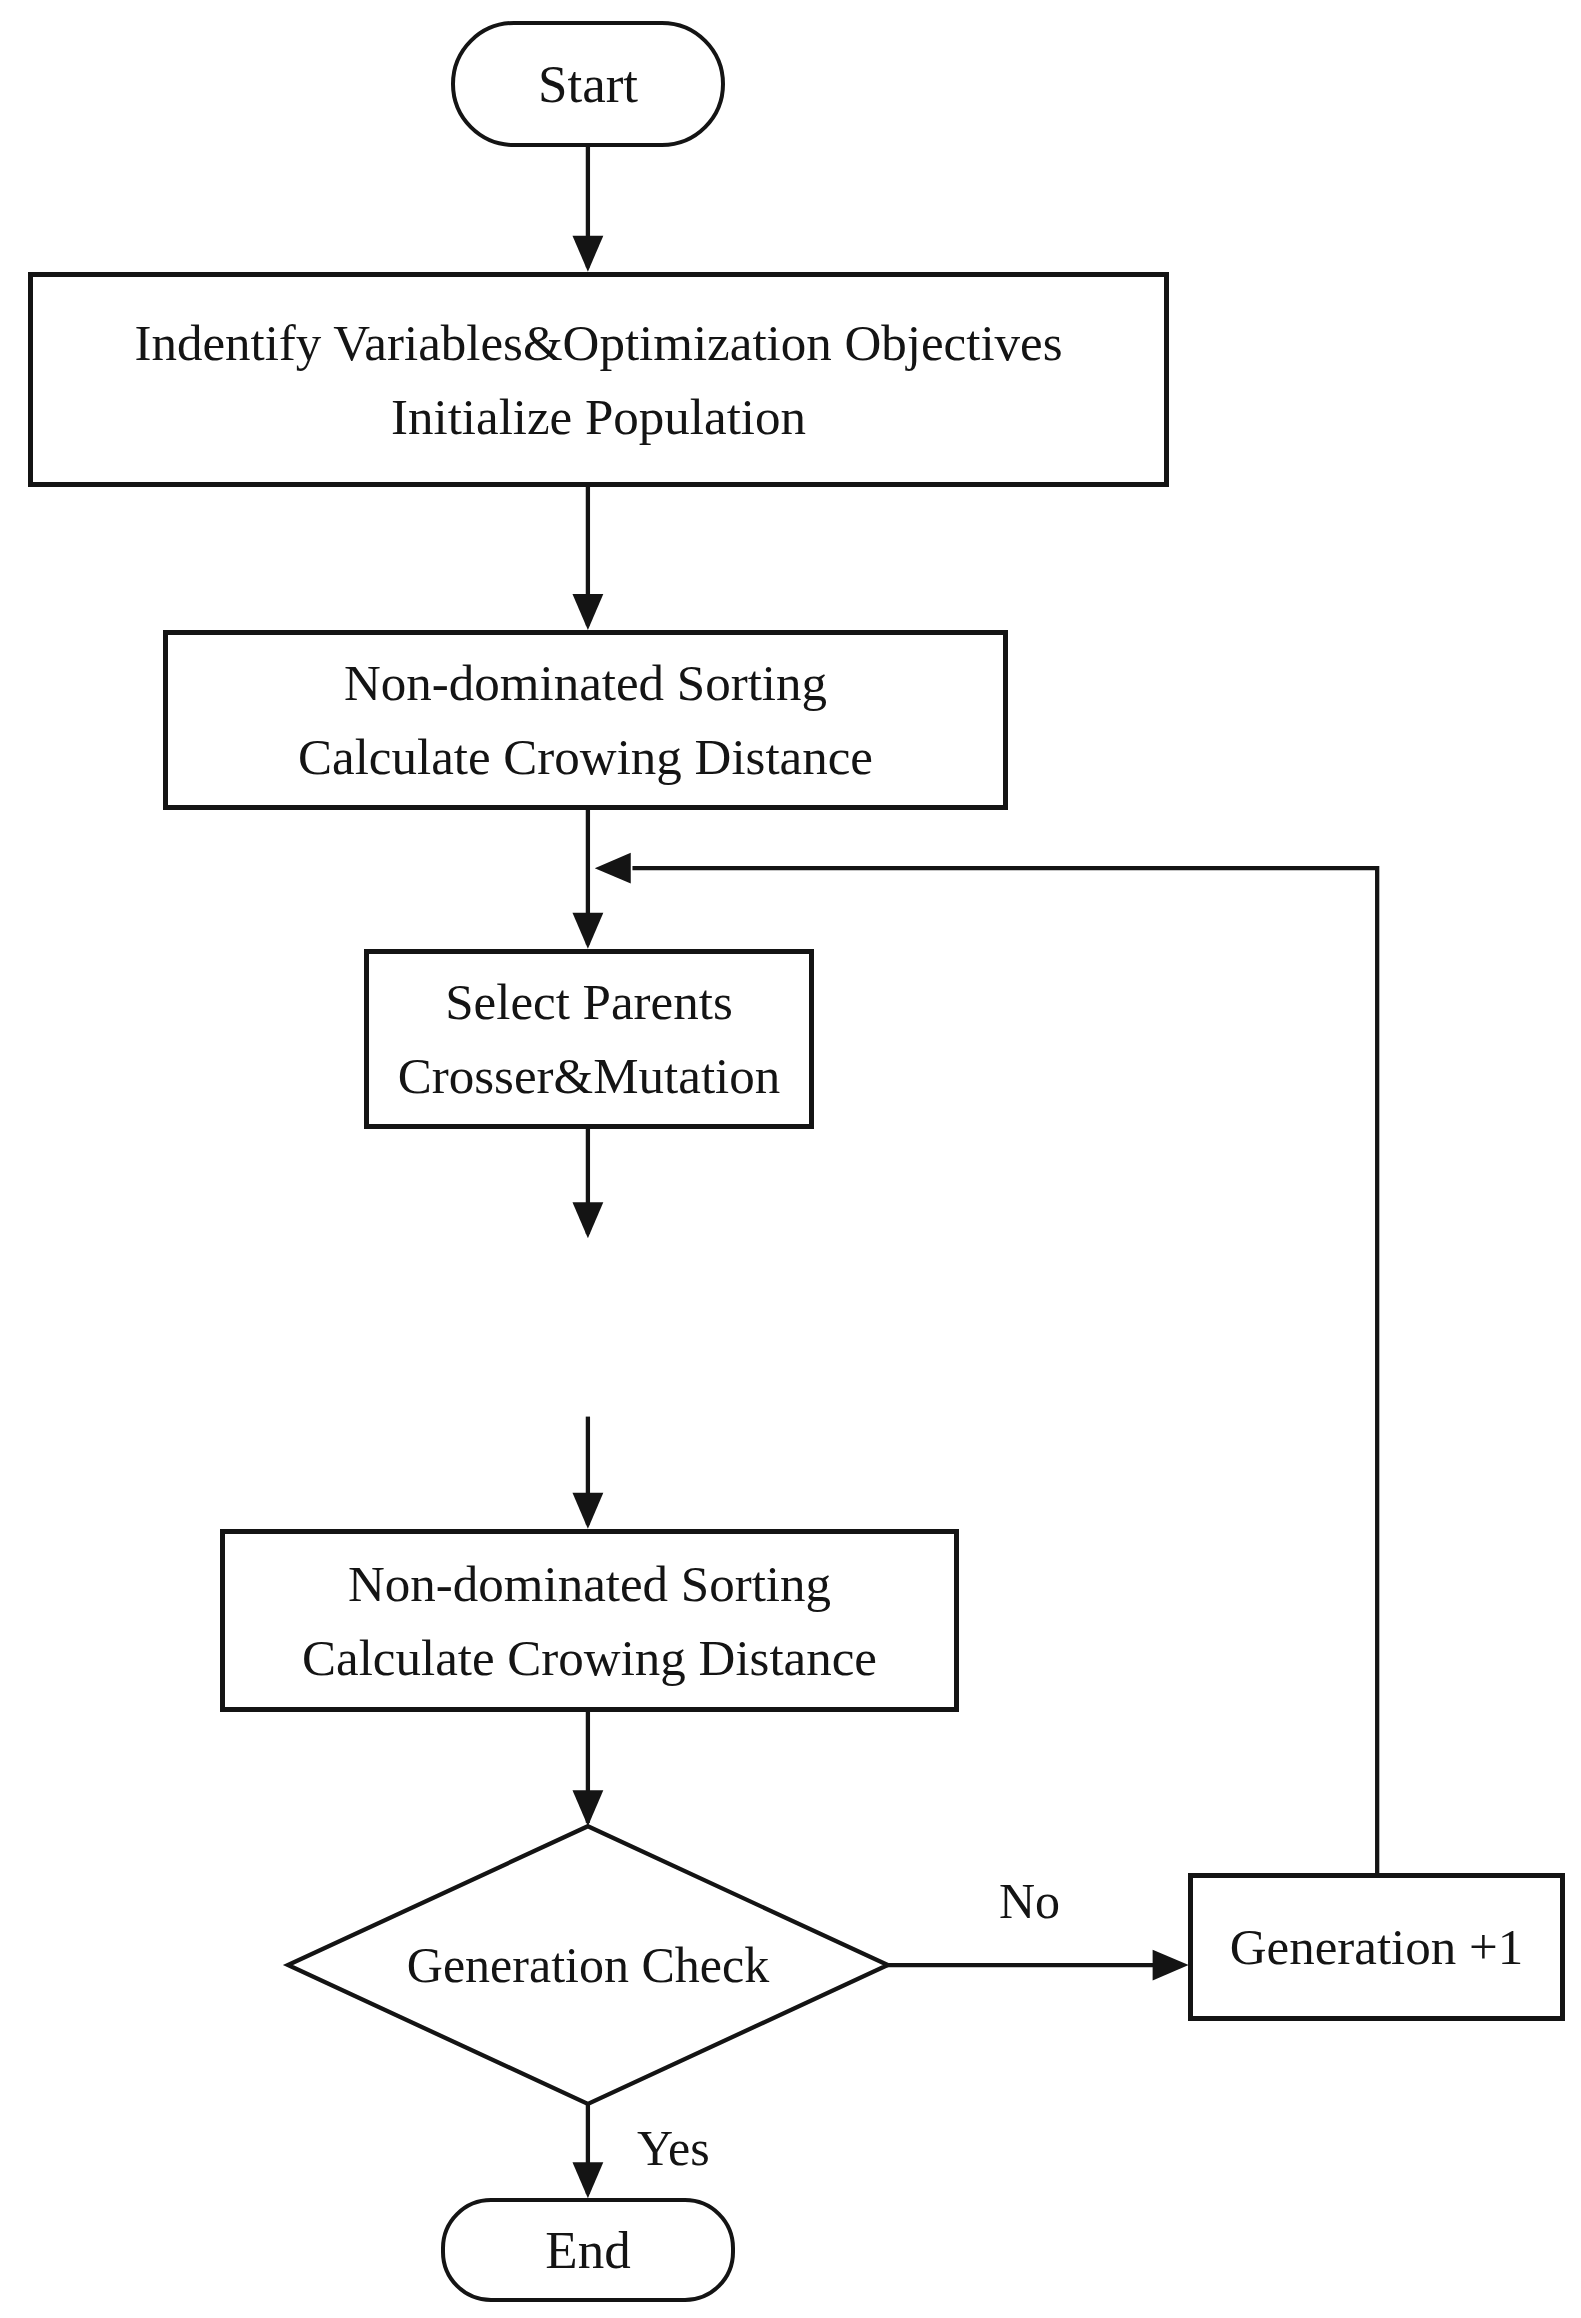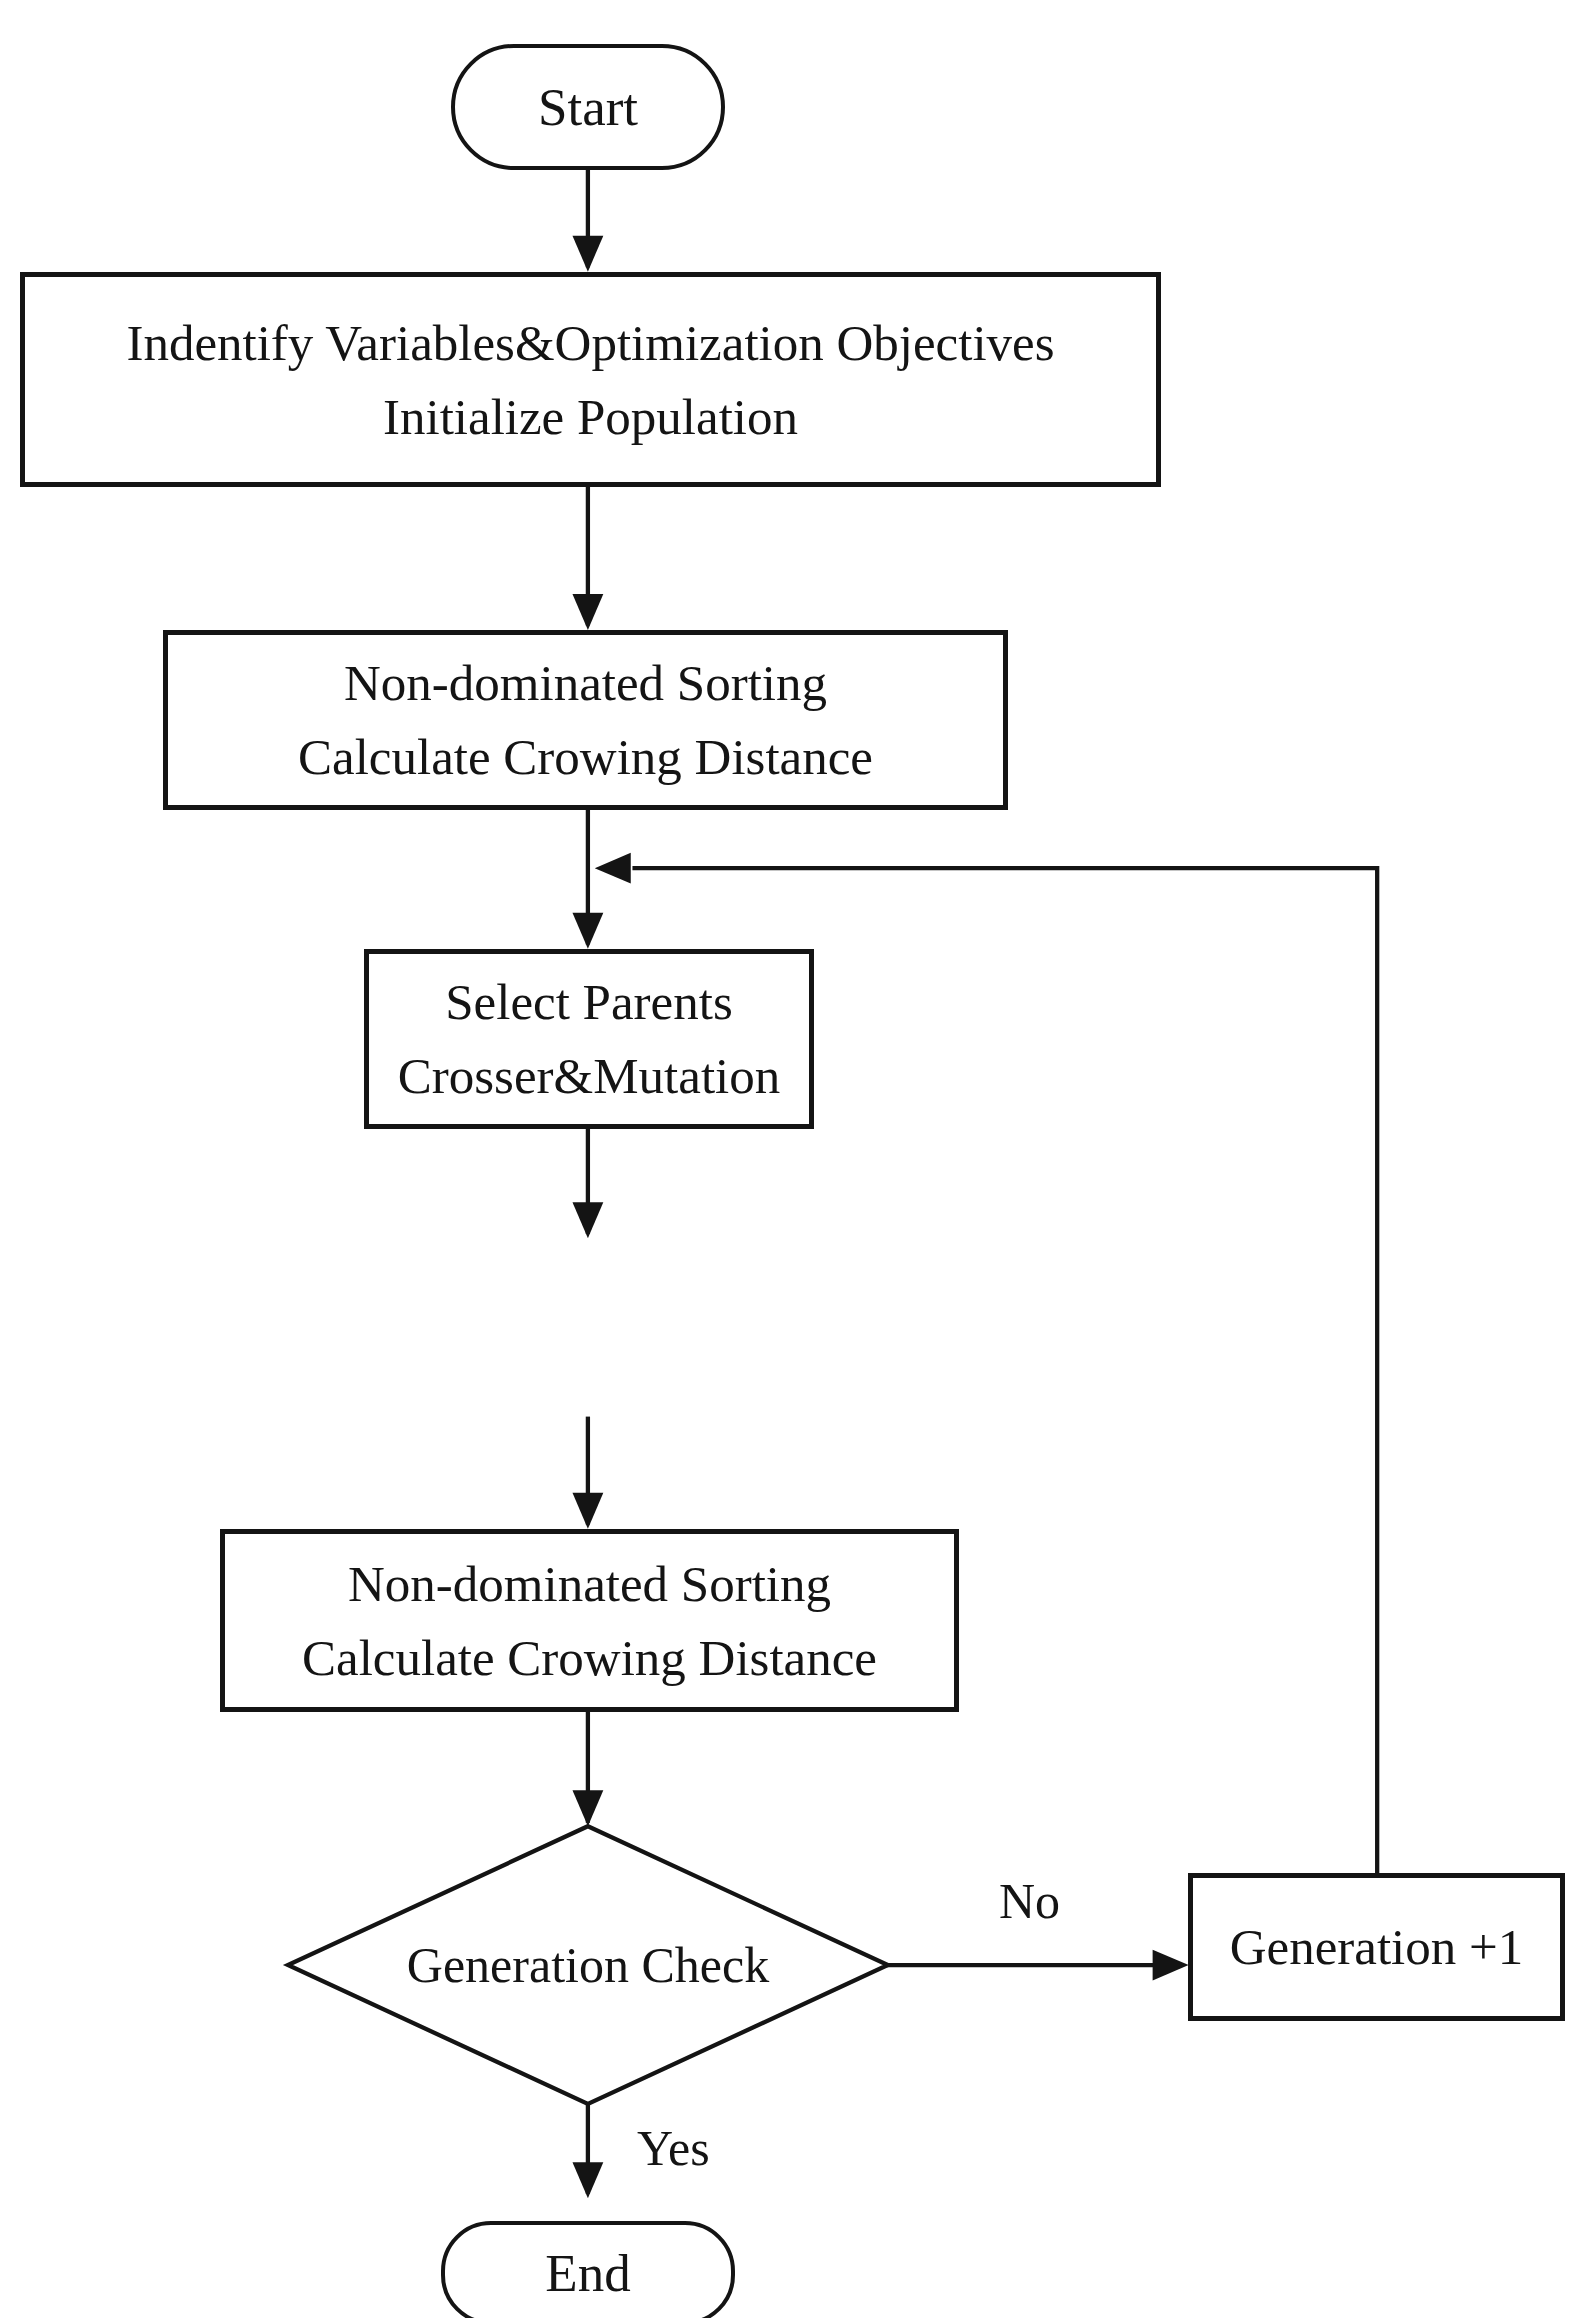--- a/index.html
+++ b/index.html
@@ -31,28 +31,27 @@
     align-items: center;
     justify-content: center;
     text-align: center;
     font-size: 51px;
     line-height: 74px;
     white-space: nowrap;
   }
   .terminator {
     border-width: 4.3px;
     font-size: 53px;
-    margin-top: 23px;
   }
   .node-start {
     left: 451px; top: 21.4px; width: 274px; height: 126px;
     border-radius: 65px;
   }
   .node-identify {
-    left: 20px; top: 272px; width: 1141px; height: 215px;
+    left: 28px; top: 272px; width: 1141px; height: 215px;
   }
   .node-sort1 {
     left: 163px; top: 630px; width: 845px; height: 180px;
   }
   .node-select {
     left: 364px; top: 949px; width: 450px; height: 180px;
   }
   .node-merge {
     left: 220px; top: 1238px; width: 739px; height: 180px;
   }

